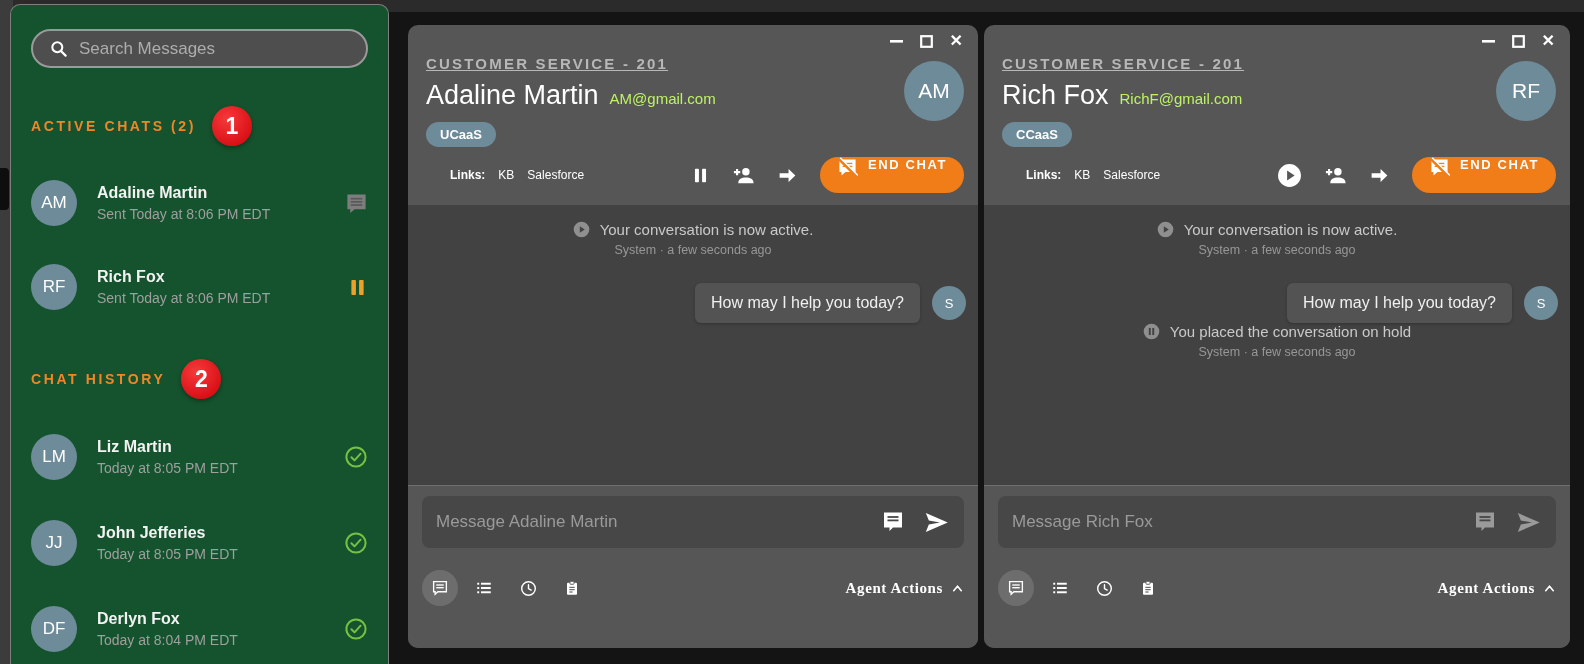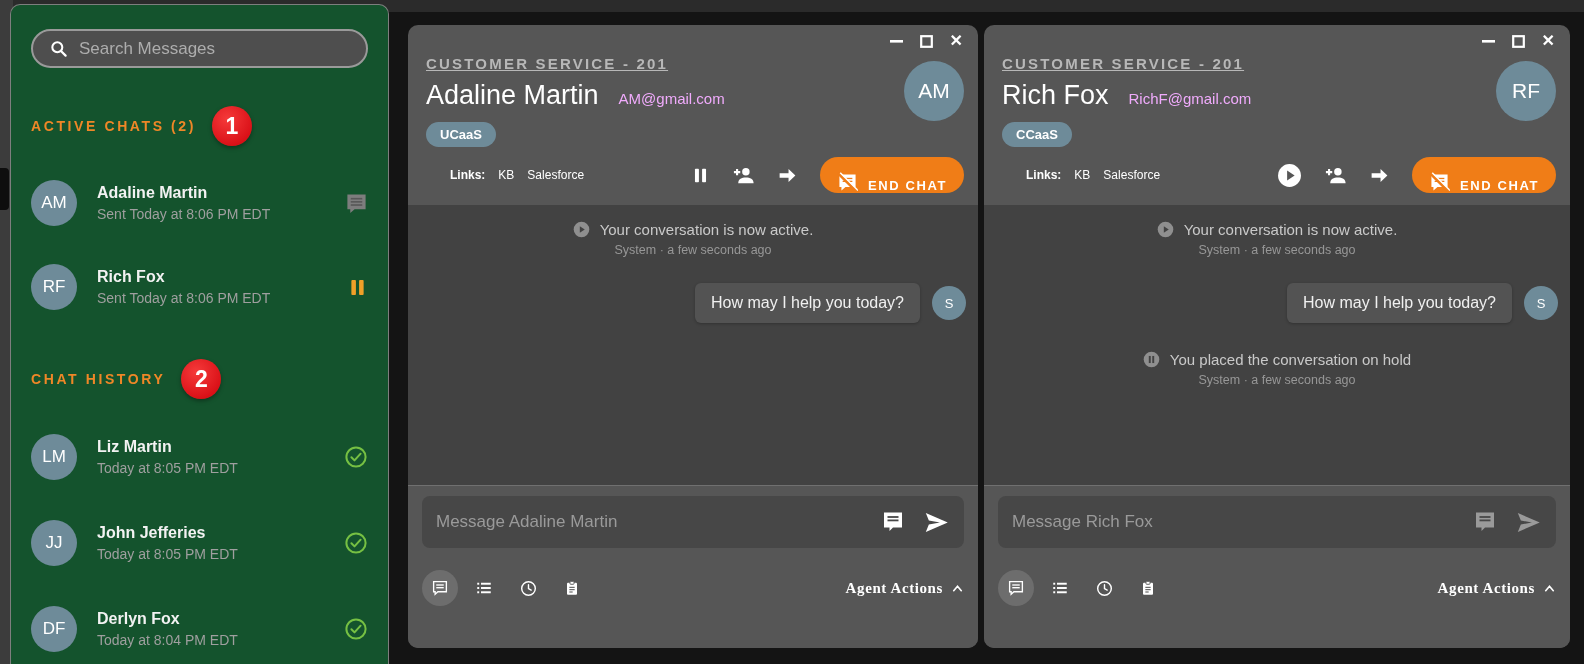--- a/index.html
+++ b/index.html
@@ -45,45 +45,45 @@
   .win-2 { left:984px; width:586px; }
 
   .win-controls { position:absolute; top:8px; right:15px; display:flex; align-items:center; gap:17px; z-index:3; }
   .win-ctl { background:none; border:none; cursor:pointer; display:flex; align-items:center; color:#fff; }
   .close-glyph { color:#fff; font-size:16px; font-weight:bold; line-height:1; }
 
   .win-header { position:relative; padding:0 14px 0 18px; }
   .queue-title { margin-top:30px; color:#b7b7b7; font-size:15px; font-weight:bold; letter-spacing:2.2px;text-decoration:underline; }
   .customer-line { margin-top:8px; display:flex; align-items:baseline; gap:11px; }
   .customer-name { color:#fff; font-size:27px; font-weight:400; }
-  .customer-email { color:#f0abfc; font-size:15px;margin-left:9px; }
+  .customer-email { color:#bef264; font-size:15px; }
   .avatar-lg { position:absolute; top:36px; right:14px; width:60px; height:60px; border-radius:50%;
     background:#6e8b99; color:#fff; font-size:21px; display:flex; align-items:center; justify-content:center; }
   .tag-pill { display:inline-block; margin-top:11px; background:#6e8b99; color:#fff;
     font-size:13px; font-weight:bold; border-radius:14px; padding:5px 14px; }
   .links-row { display:flex; align-items:center; margin-top:10px; padding-bottom:12px; }
   .links-label { color:#fff; font-size:12px; font-weight:bold;padding-left:24px; }
   .link { color:#ffffff; font-size:12px; margin-left:13px; cursor:pointer; }
   .header-actions { margin-left:auto; display:flex; align-items:center; gap:22px; }
   .icon-btn { background:none; border:none; cursor:pointer; display:flex; align-items:center; }
-  .end-chat-btn { display:flex; align-items:flex-end; gap:10px; height:36px; padding:0 17px;
+  .end-chat-btn { display:flex; align-items:flex-start; gap:10px; height:36px; padding:0 17px;
     background:#f07d17; border:none; border-radius:18px; cursor:pointer;
     color:#fff; font-size:13px; font-weight:bold; letter-spacing:1.6px; font-family:inherit; }
 
   .messages { flex:1; background:#424242; padding-top:16px; overflow:hidden; }
   .sys-row { display:flex; align-items:center; justify-content:center; gap:10px;
     color:#c9c9c9; font-size:15px; }
   .sys-meta { text-align:center; color:#979797; font-size:12.5px; margin-top:5px; }
   .bubble-row { display:flex; justify-content:flex-end; align-items:center; gap:12px;
     padding-right:12px; margin-top:26px; }
   .bubble { background:#535353; border-radius:6px; padding:11px 16px; color:#f0f0f0;
     font-size:16px; box-shadow:0 1px 3px rgba(0,0,0,.25); }
   .avatar-sm { width:34px; height:34px; border-radius:50%; background:#6e8b99; color:#fff;
     font-size:13px; display:flex; align-items:center; justify-content:center; flex-shrink:0; }
-  .hold-block { margin-top:28px; }
+  .hold-block { }
 
   .win-footer { height:163px; background:#565656; border-top:1px solid #707070;
     border-radius:0 0 10px 10px; padding:10px 14px 0 14px; }
   .msg-field { display:flex; align-items:center; height:52px; background:#474747;
     border-radius:8px; padding:0 14px; }
   .msg-field input { flex:1; background:transparent; border:none; outline:none;
     color:#e8e8e8; font-size:17px; }
   .msg-field input::placeholder { color:#9a9a9a; }
   .field-icons { display:flex; align-items:center; gap:18px; }
   .ic-white { color:#ffffff; } .ic-dim { color:#9a9a9a; }

